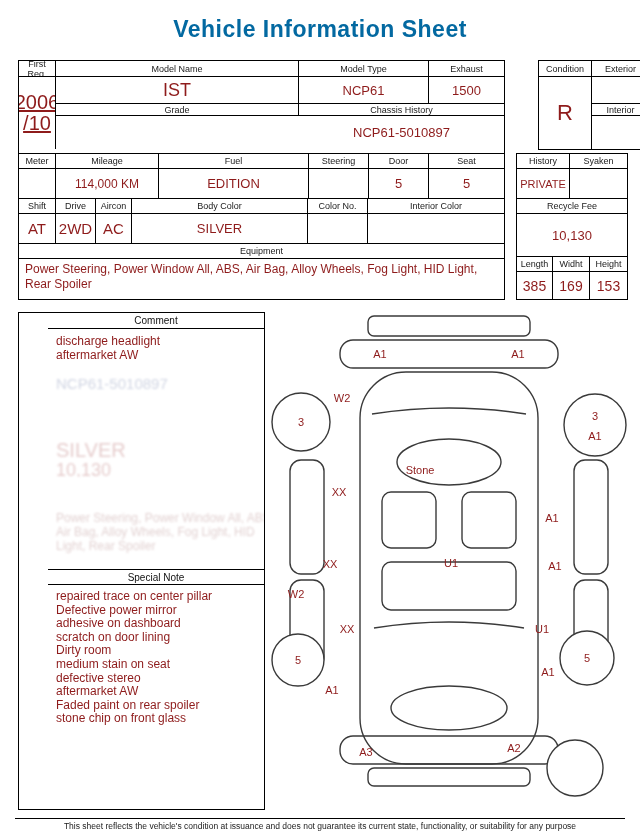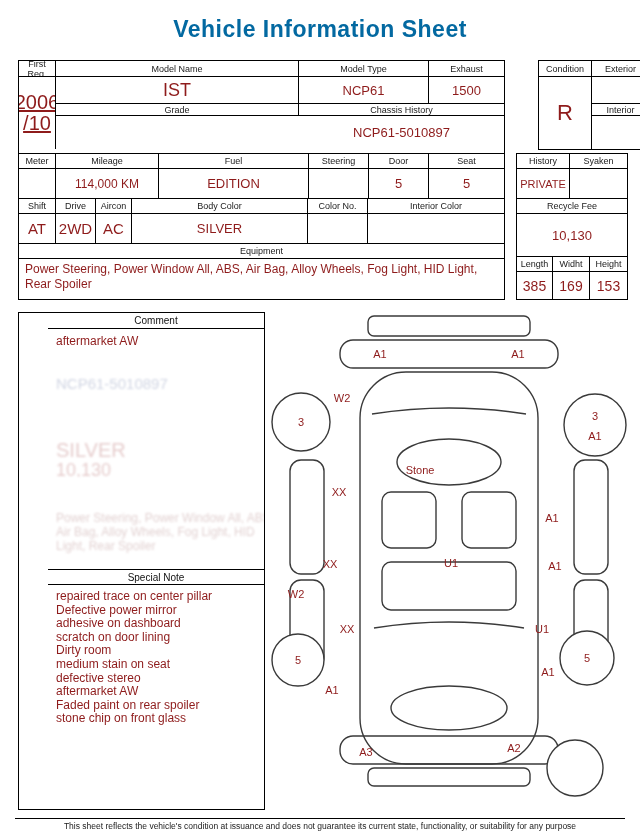--- a/index.html
+++ b/index.html
@@ -165,20 +165,21 @@
       <div class="cell red v14 br">385</div>
       <div class="cell red v14 br">169</div>
       <div class="cell red v14">153</div>
     </div>
   </div>
 
   <div class="comment-box">
     <div class="box-header">Comment</div>
     <div class="comment-body">
       <div>
+          <div class="note-line">discharge headlight</div>
           <div class="note-line">aftermarket AW</div>
         </div>
       <div class="ghost">
           <div class="ghost-line">NCP61-5010897</div>
           <div class="ghost-line">SILVER</div>
           <div class="ghost-line">10,130</div>
           <div class="ghost-line">Power Steering, Power Window All, ABS, Air Bag, Alloy Wheels, Fog Light, HID Light, Rear Spoiler</div>
         </div>
     </div>
     <div class="box-header note-header">Special Note</div>

